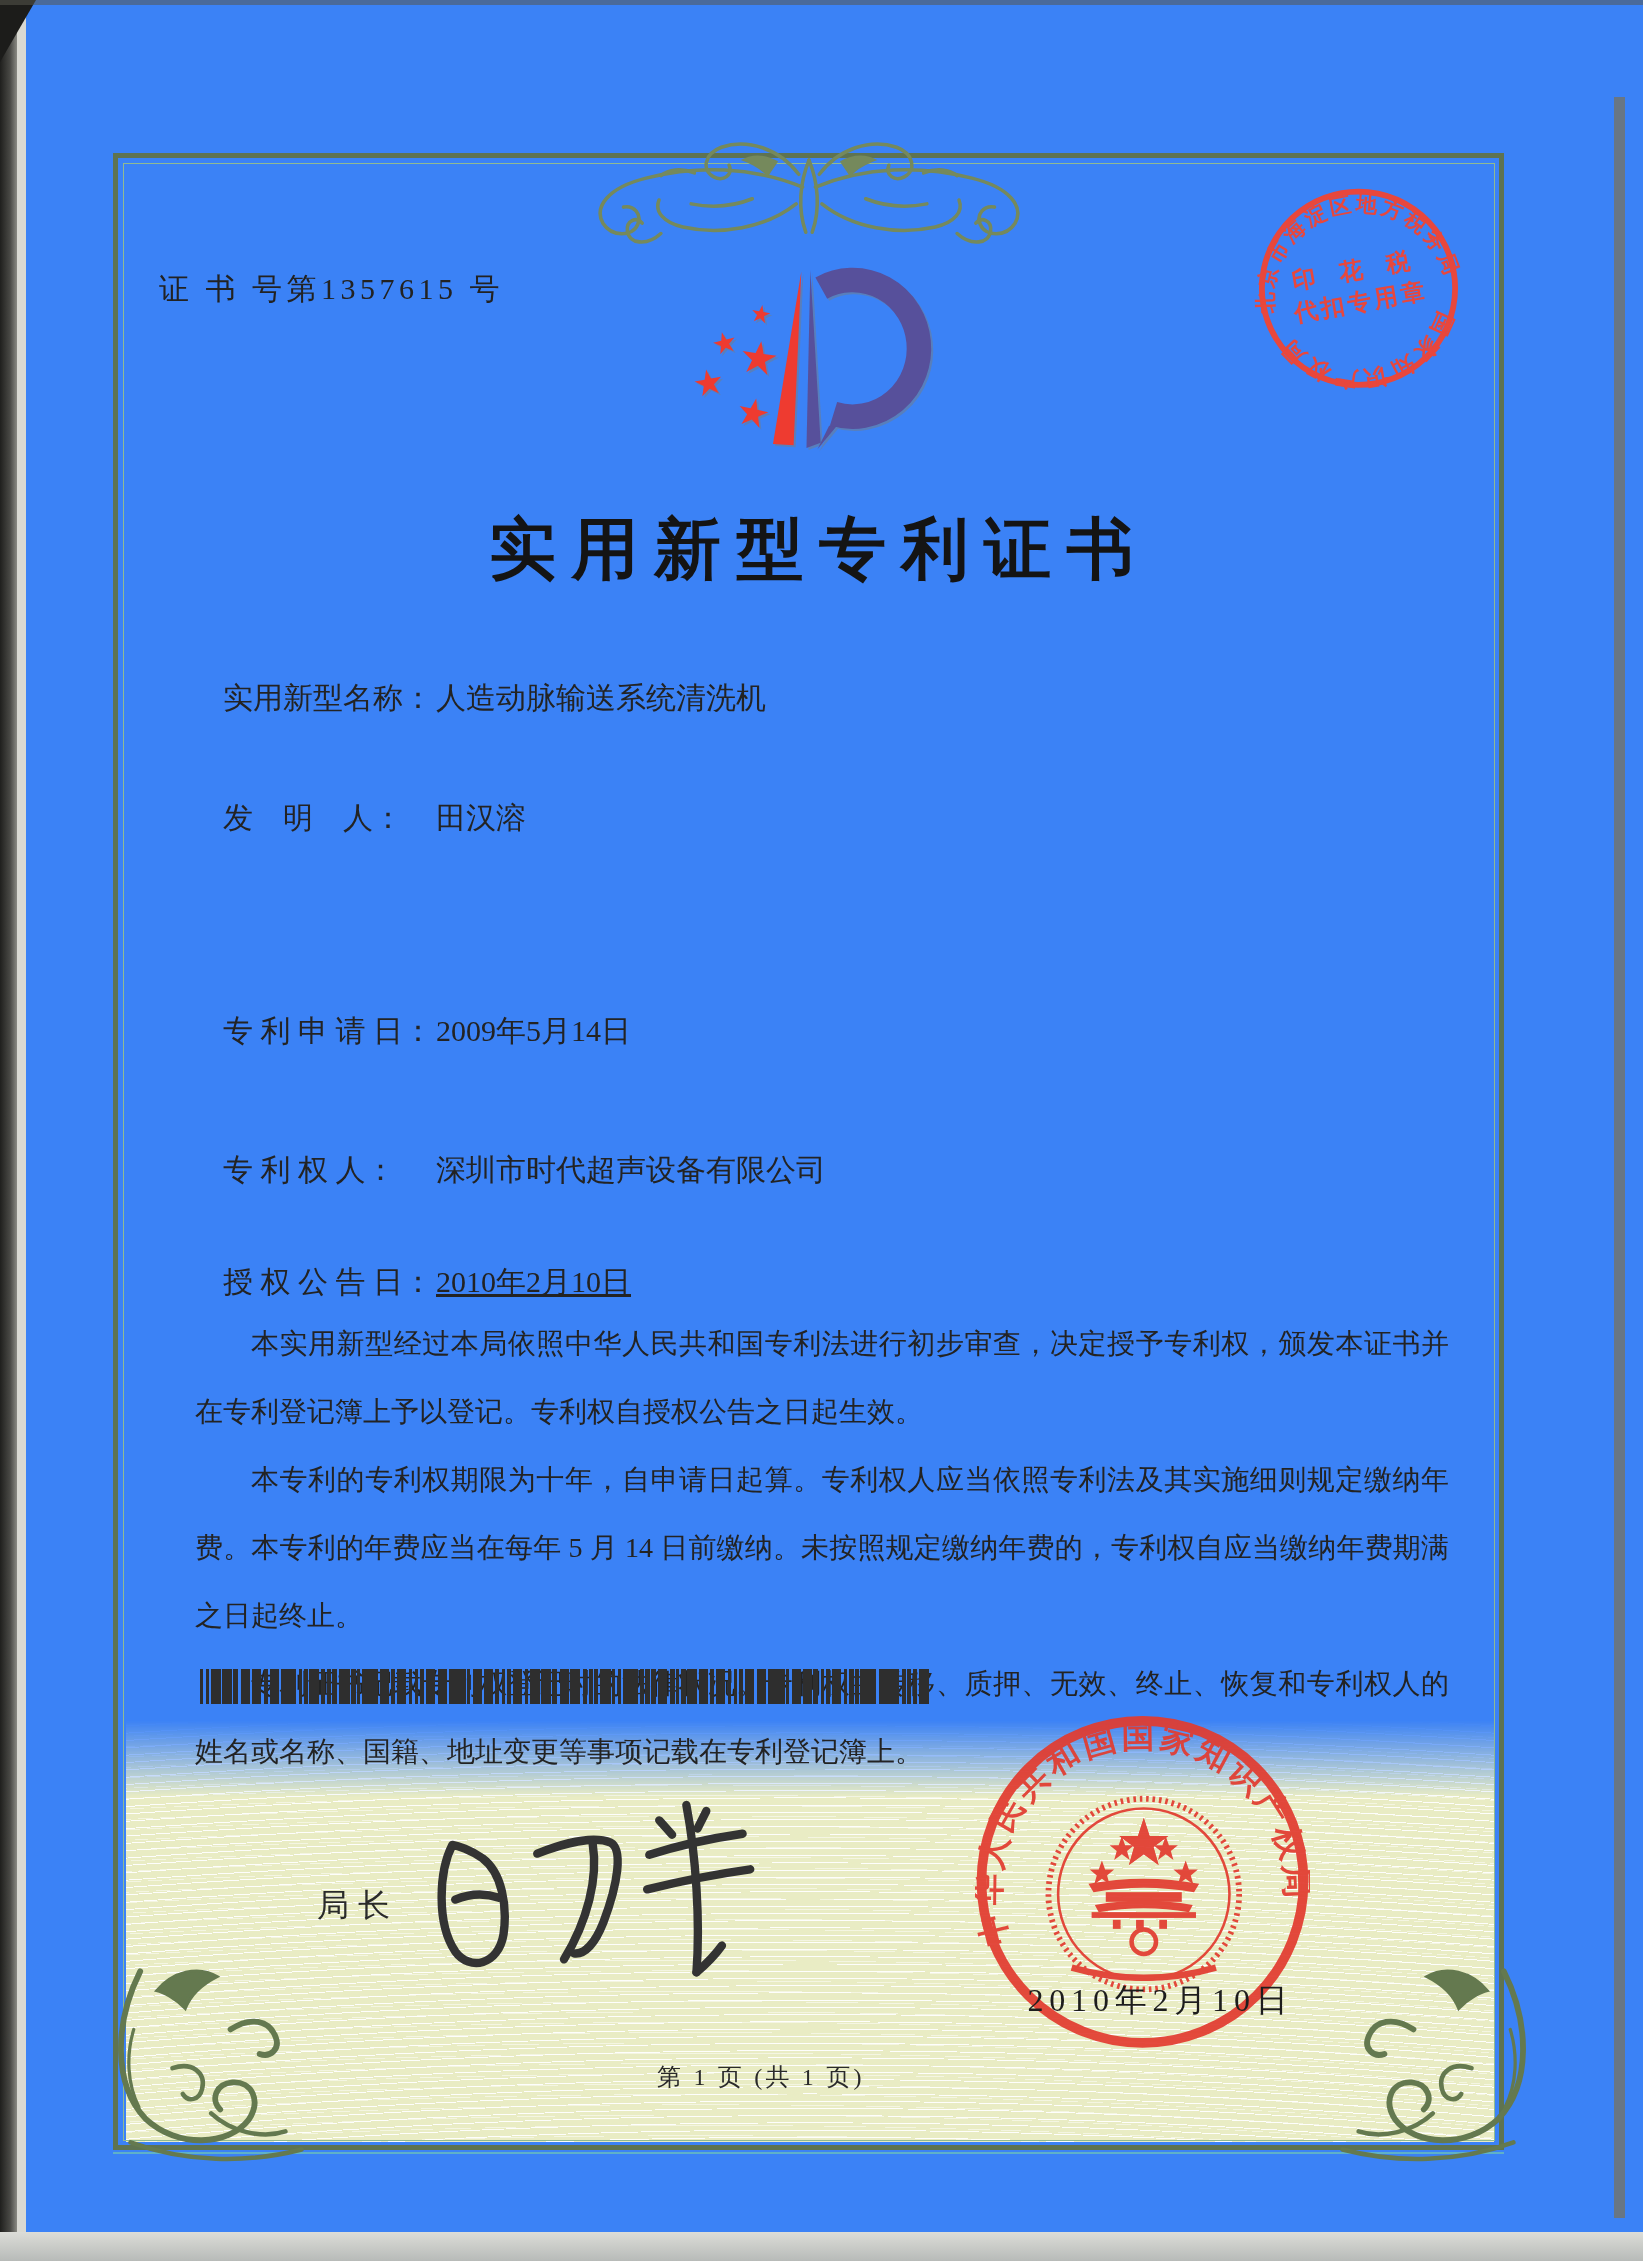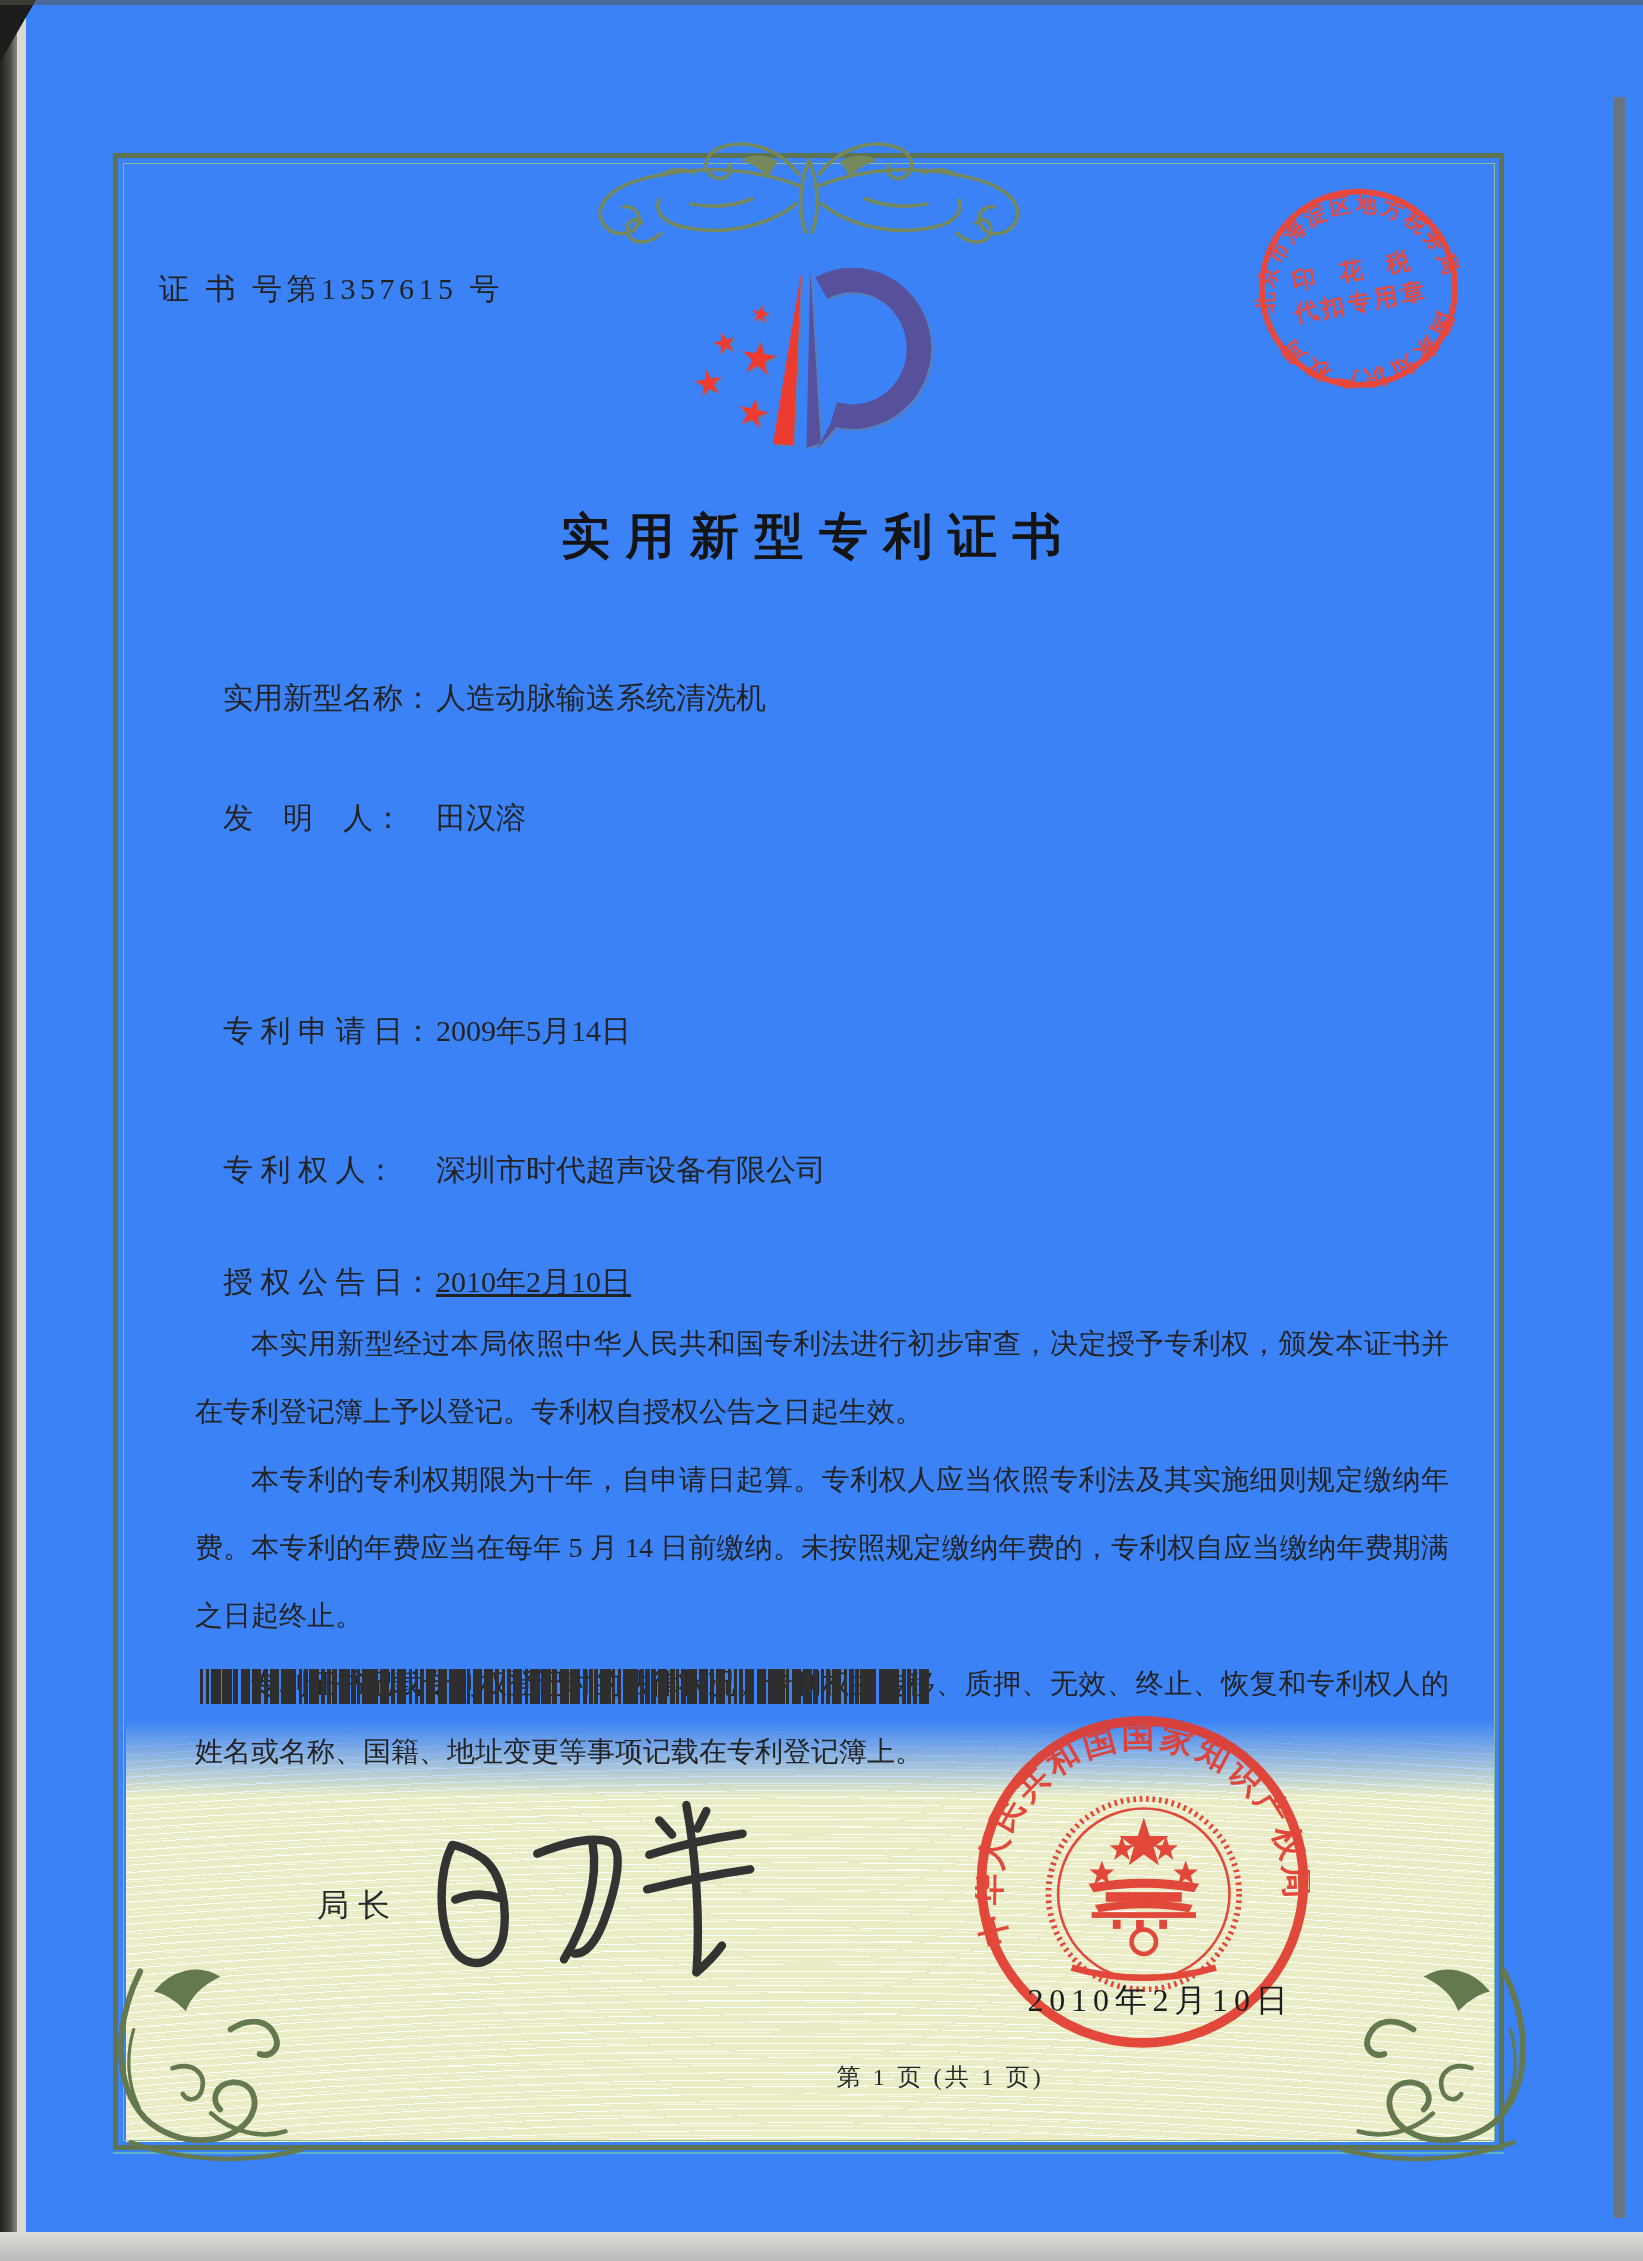--- a/index.html
+++ b/index.html
@@ -30,21 +30,21 @@
            background-color:#e9ecc4;
            background-image:
              repeating-radial-gradient(ellipse 2321px 838px at 50% 330%, rgba(255,255,255,.95) 0 2.6px, rgba(255,255,255,0) 2.6px 20px),
              repeating-radial-gradient(ellipse 2063px 709px at 42% 360%, rgba(255,255,255,.5) 0 1.9px, rgba(255,255,255,0) 1.9px 30px);
            -webkit-mask-image:linear-gradient(to bottom,transparent,#000 77px);
            mask-image:linear-gradient(to bottom,transparent,#000 77px); }
 
   .cert-number { position:absolute; left:159px; top:269px; font-size:30px; letter-spacing:4.5px; color:#222; }
 
   .doc-title { position:absolute; left:413px; top:504px; width:812px; text-align:center;
-               font-size:49px; font-weight:bold; letter-spacing:15.5px; color:#141414; white-space:nowrap; }
+               font-size:67px; font-weight:bold; letter-spacing:15.5px; color:#141414; white-space:nowrap; }
 
   .field-row { position:absolute; left:223px; font-size:30px; color:#232323; white-space:nowrap; }
   .field-label { display:inline-block; min-width:213px; }
   .f0 { top:678px; } .f1 { top:798px; } .f2 { top:918px; }
   .f3 { top:1011px; } .f4 { top:1150px; } .f5 { top:1262px;text-decoration:underline; }
 
   .body-text { position:absolute; left:195px; top:1310px; width:1254px;
                font-size:28px; line-height:68px; color:#232323; text-align:justify; }
   .body-text p { text-indent:2em; margin:0; }
 
@@ -56,21 +56,21 @@
                repeating-linear-gradient(90deg,transparent 0 26.4px,#2e2e2e 26.4px 29px); }
 
   .director { position:absolute; left:317px; top:1884px; font-size:32px; letter-spacing:9px; color:#2a2a2a; }
   .signature-svg { position:absolute; left:396px; top:1789px; }
   .signature-text { position:absolute; left:451px; top:1837px; width:258px; opacity:0; font-size:26px; }
 
   .seal-svg { position:absolute; left:975px; top:1715px; }
   .seal-date { position:absolute; left:993px; top:1979px; width:335px; text-align:center;
                font-size:32px; letter-spacing:5.8px; color:#1d1d1d; white-space:nowrap; }
 
-  .footer-page { position:absolute; left:657px; top:2061px; width:387px; text-align:right;
+  .footer-page { position:absolute; left:657px; top:2061px; width:387px; text-align:left;
                  font-size:24px; letter-spacing:3.2px; color:#2a2a2a; }
 
   .stamp-svg { position:absolute; left:1249px; top:180px; }
   .logo-svg  { position:absolute; left:677px; top:257px; }
   .dragons-svg { position:absolute; left:563px; top:102px; }
   .corner-left  { position:absolute; left:95px;  top:1952px; }
   .corner-right { position:absolute; left:1336px; top:1952px; }
 </style>
 </head>
 <body>

